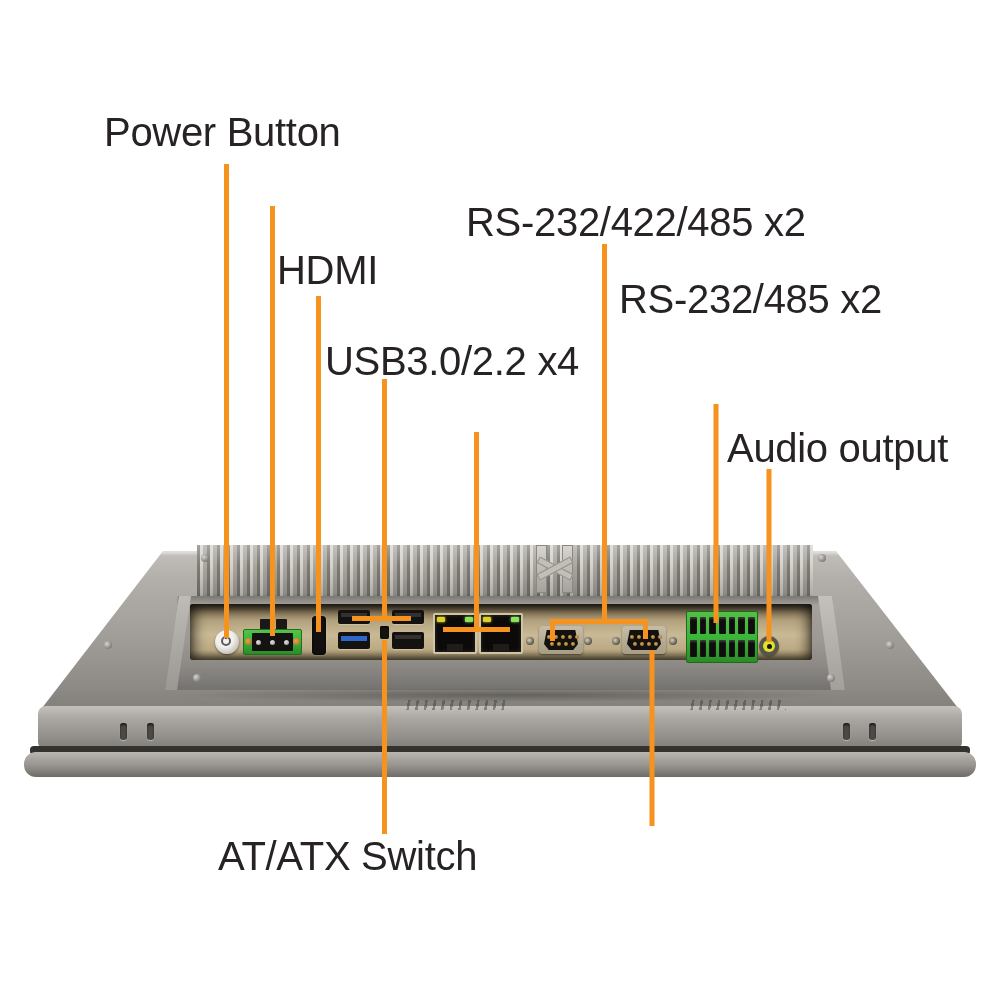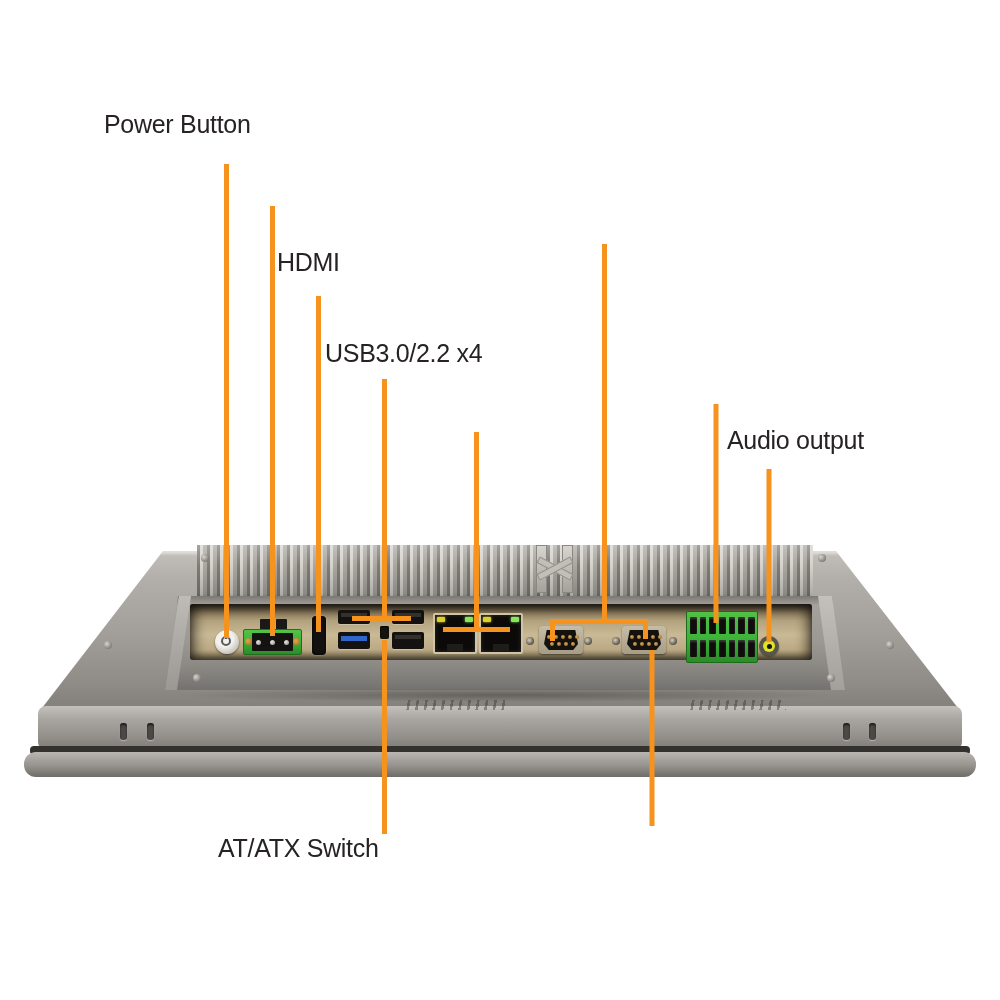--- a/index.html
+++ b/index.html
@@ -78,21 +78,21 @@
     background:linear-gradient(180deg,#52c046 0%,#3db53a 50%,#2b8c28 100%);}
   .gpiorow{position:absolute;left:3px;display:flex;gap:3.2px;}
   .gpin{width:6.5px;height:17px;background:#0e0d0b;border-radius:1px;box-shadow:inset 0 2px 2px rgba(255,255,255,.18);}
   .audio{left:759px;top:636px;width:20px;height:20px;border-radius:50%;background:#57544c;
     display:flex;align-items:center;justify-content:center;box-shadow:0 1px 2px rgba(0,0,0,.4);}
   .audio .ring{width:12px;height:12px;border-radius:50%;background:#dde426;display:flex;align-items:center;justify-content:center;}
   .audio .hole{width:5px;height:5px;border-radius:50%;background:#15140f;}
   .pscrew{width:8px;height:8px;border-radius:50%;background:radial-gradient(circle at 40% 40%,#d9cfb7,#55524c 70%);}
 
   
-  .lbl{position:absolute;font-size:25px;letter-spacing:-0.3px;color:#272223;white-space:nowrap;}
+  .lbl{position:absolute;font-size:40px;letter-spacing:-0.3px;color:#272223;white-space:nowrap;}
   svg.leaders{position:absolute;left:0;top:0;pointer-events:none;}
 </style>
 </head>
 <body>
 
 <div class="canvas">
 
   <div class="abs backcover"></div>
   <div class="abs fins"></div>
   <div class="abs bracket">
@@ -246,16 +246,18 @@
       <path d="M716 404 V623"></path>
       <path d="M769 469 V642"></path>
       <path d="M384.5 640 V834"></path>
       <path d="M652 650 V826"></path>
     </g>
   </svg>
 
   <div class="lbl" style="left:104px;top:110px">Power Button</div>
   <div class="lbl" style="left:277px;top:248px">HDMI</div>
   <div class="lbl" style="left:325px;top:339px">USB3.0/2.2 x4</div>
+  <div class="lbl" style="left:466px;top:200px">RS-232/422/485 x2</div>
+  <div class="lbl" style="left:619px;top:277px">RS-232/485 x2</div>
   <div class="lbl" style="left:218px;top:834px">AT/ATX Switch</div>
   <div class="lbl" style="left:727px;top:426px">Audio output</div>
 
 </div>
 
 </body></html>

